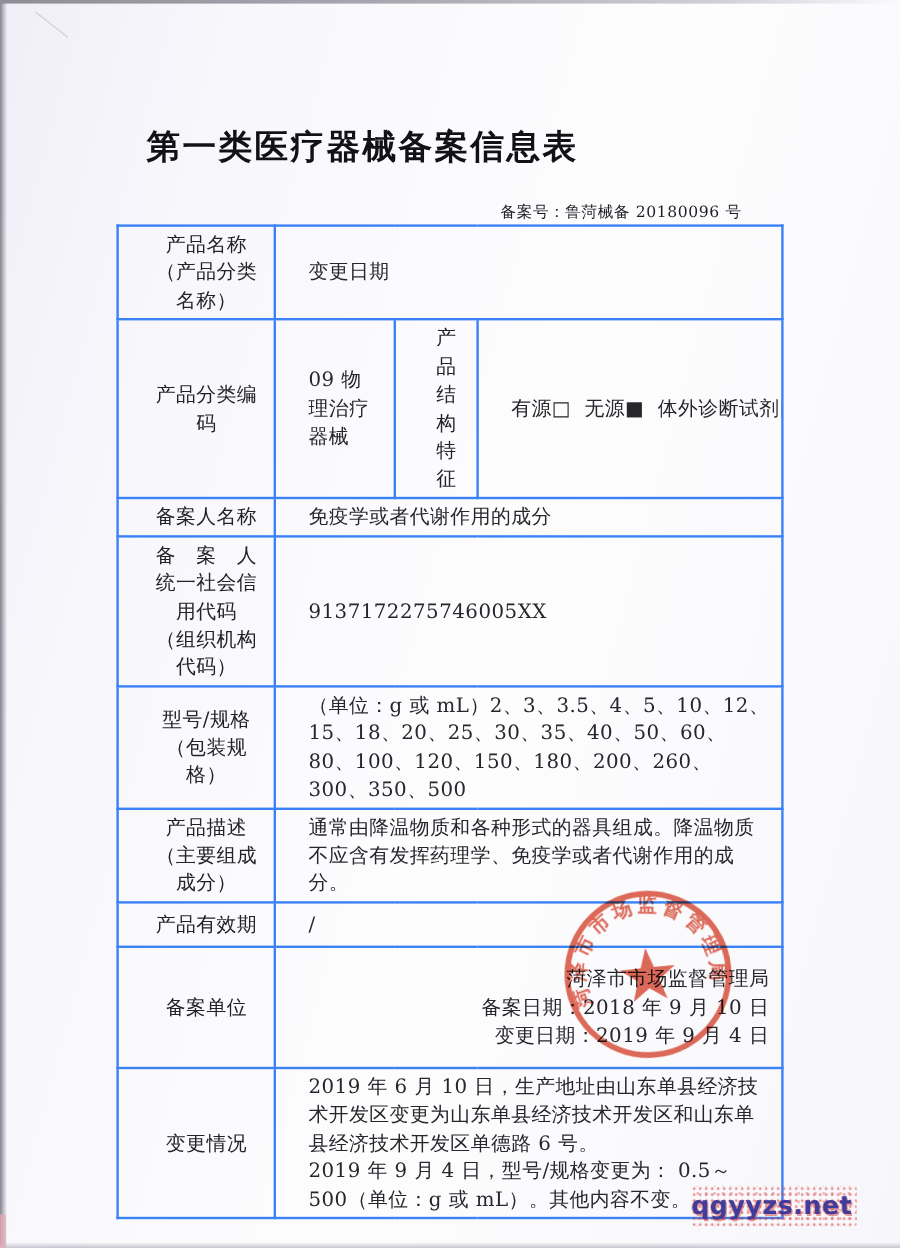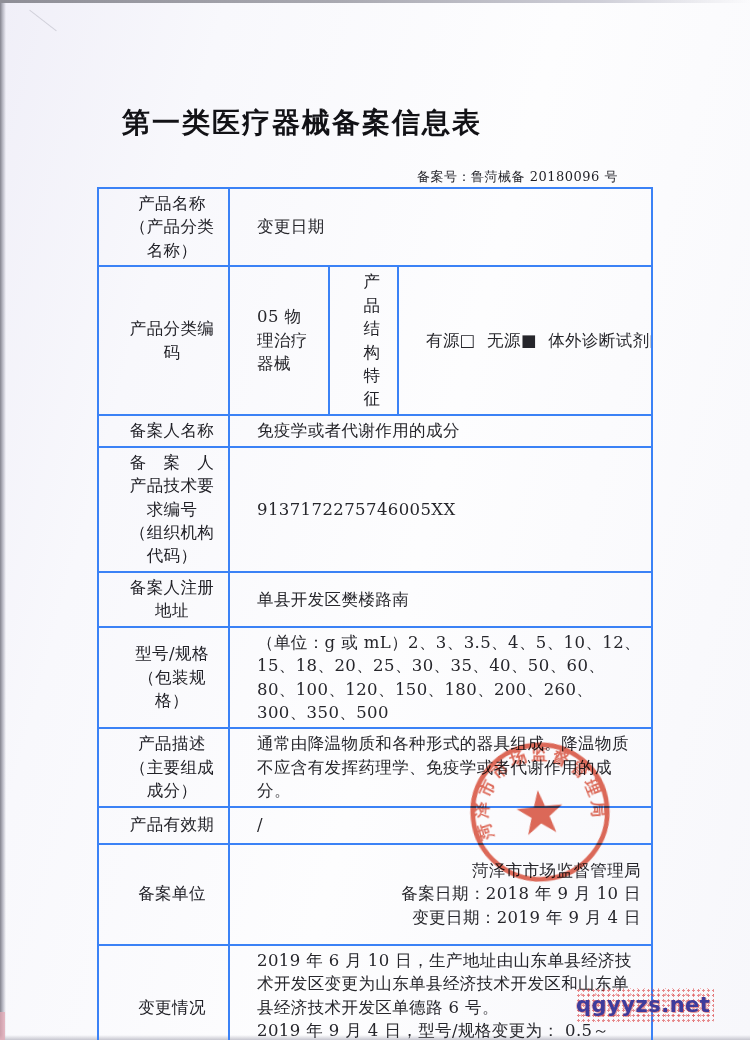--- a/index.html
+++ b/index.html
@@ -98,37 +98,33 @@
       <col style="width:254px">
   </colgroup>
   <tbody>
       <tr style="height:45px">
     <td class="lab">产品名称
 （产品分类名称）</td>
     <td class="val" colspan="3">变更日期</td>
   </tr>
   <tr style="height:47px">
     <td class="lab">产品分类编码</td>
-    <td class="val">05 物理治疗器械</td>
+    <td class="val">09 物理治疗器械</td>
     <td class="lab">产品结构特征</td>
     <td class="nowrapcell">有源□  无源■  体外诊断试剂□</td>
   </tr>
   <tr style="height:32px">
     <td class="lab">备案人名称</td>
     <td class="val" colspan="3">免疫学或者代谢作用的成分</td>
   </tr>
   <tr style="height:64px">
     <td class="lab">备　案　人
-产品技术要求编号
+统一社会信用代码
 （组织机构代码）</td>
     <td class="val" colspan="3">9137172275746005XX</td>
-  </tr>
-  <tr style="height:40px">
-    <td class="lab">备案人注册地址</td>
-    <td class="val" colspan="3">单县开发区樊楼路南</td>
   </tr>
   <tr style="height:69px">
     <td class="lab">型号/规格
 （包装规格）</td>
     <td class="val" colspan="3">（单位：g 或 mL）2、3、3.5、4、5、10、12、15、18、20、25、30、35、40、50、60、80、100、120、150、180、200、260、300、350、500</td>
   </tr>
   <tr style="height:71px">
     <td class="lab">产品描述
 （主要组成成分）</td>
     <td class="val" colspan="3">通常由降温物质和各种形式的器具组成。降温物质不应含有发挥药理学、免疫学或者代谢作用的成分。</td>

